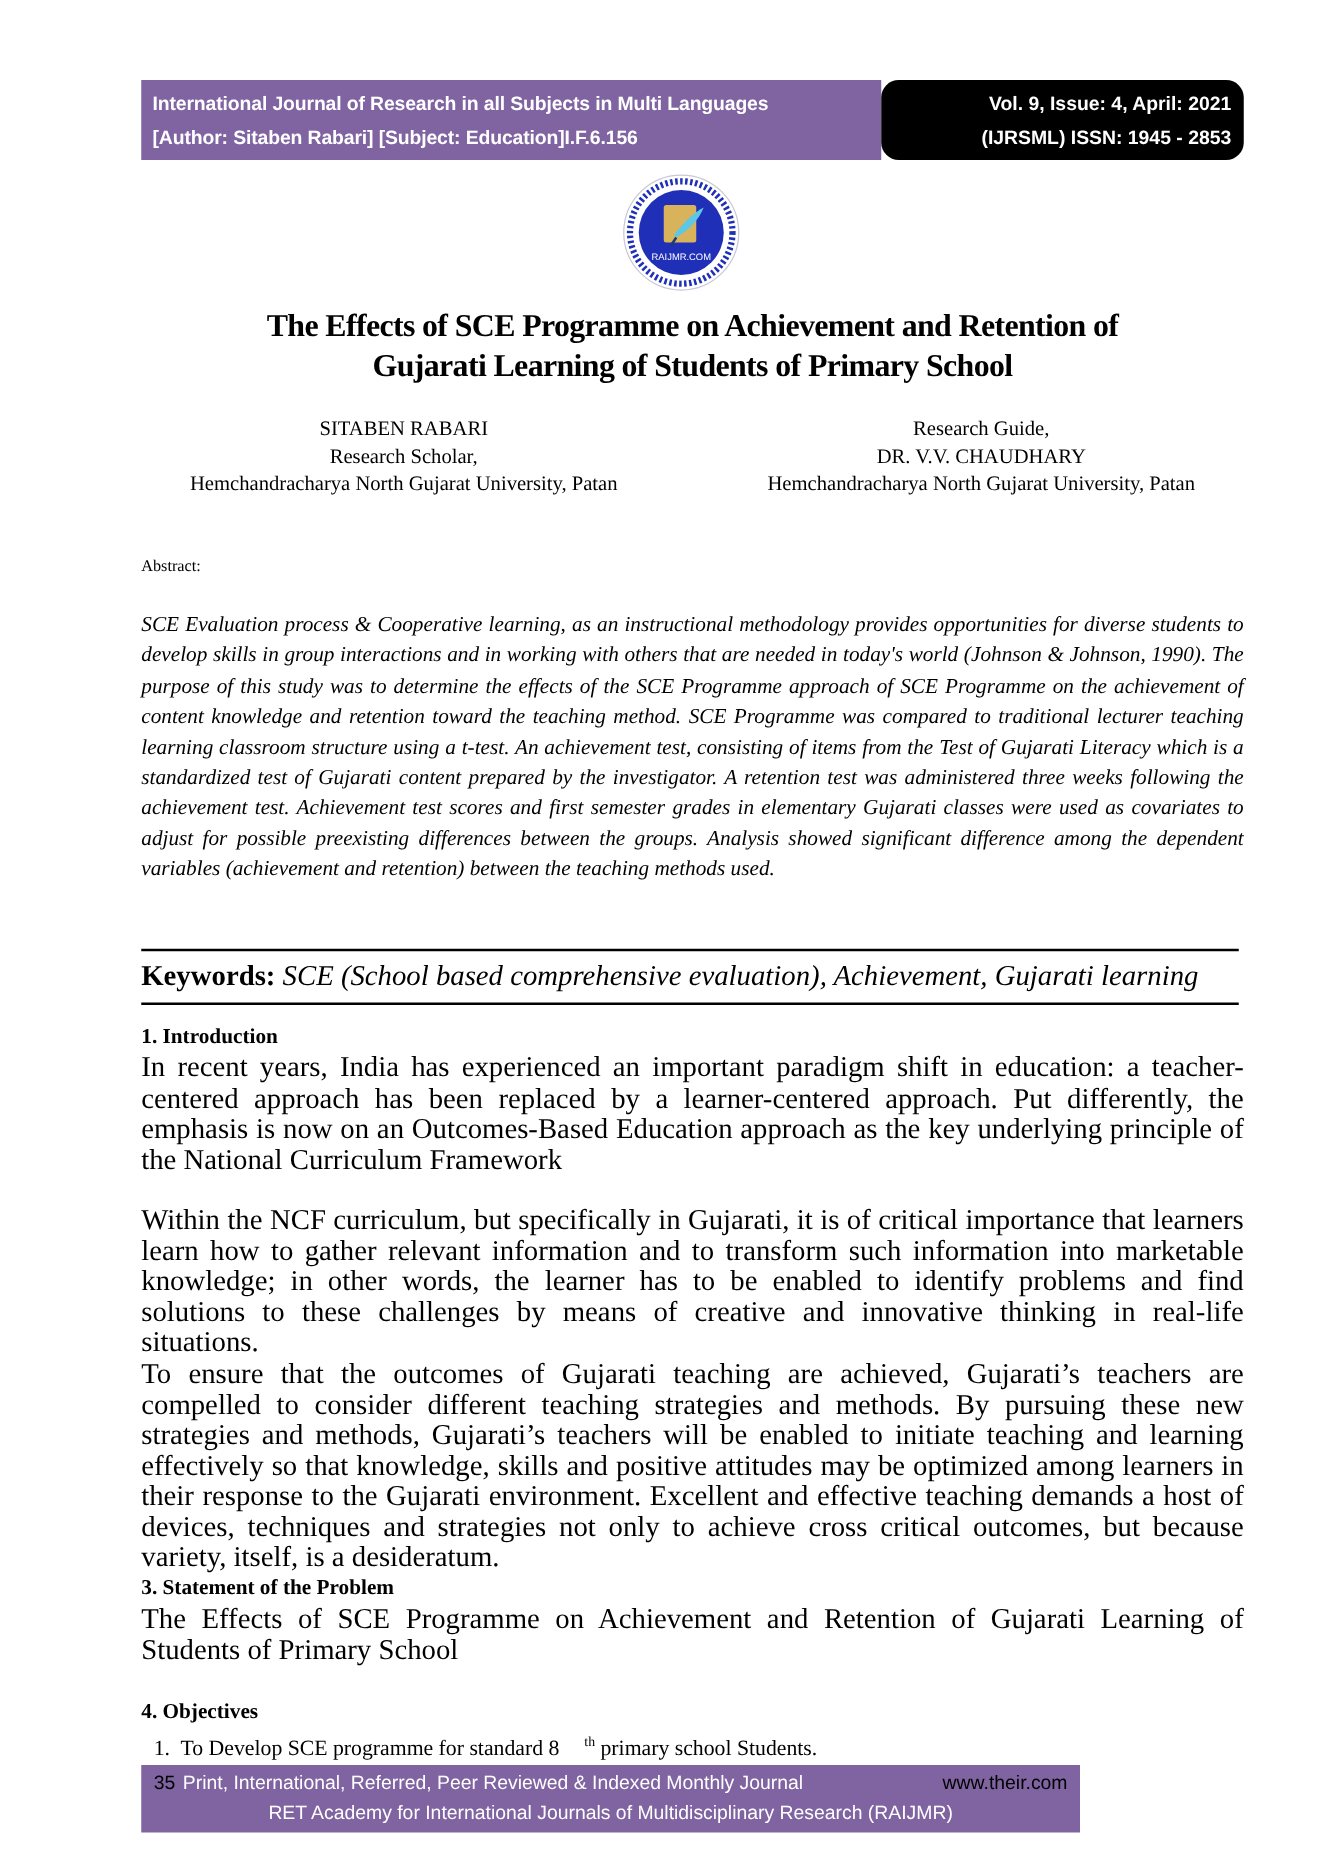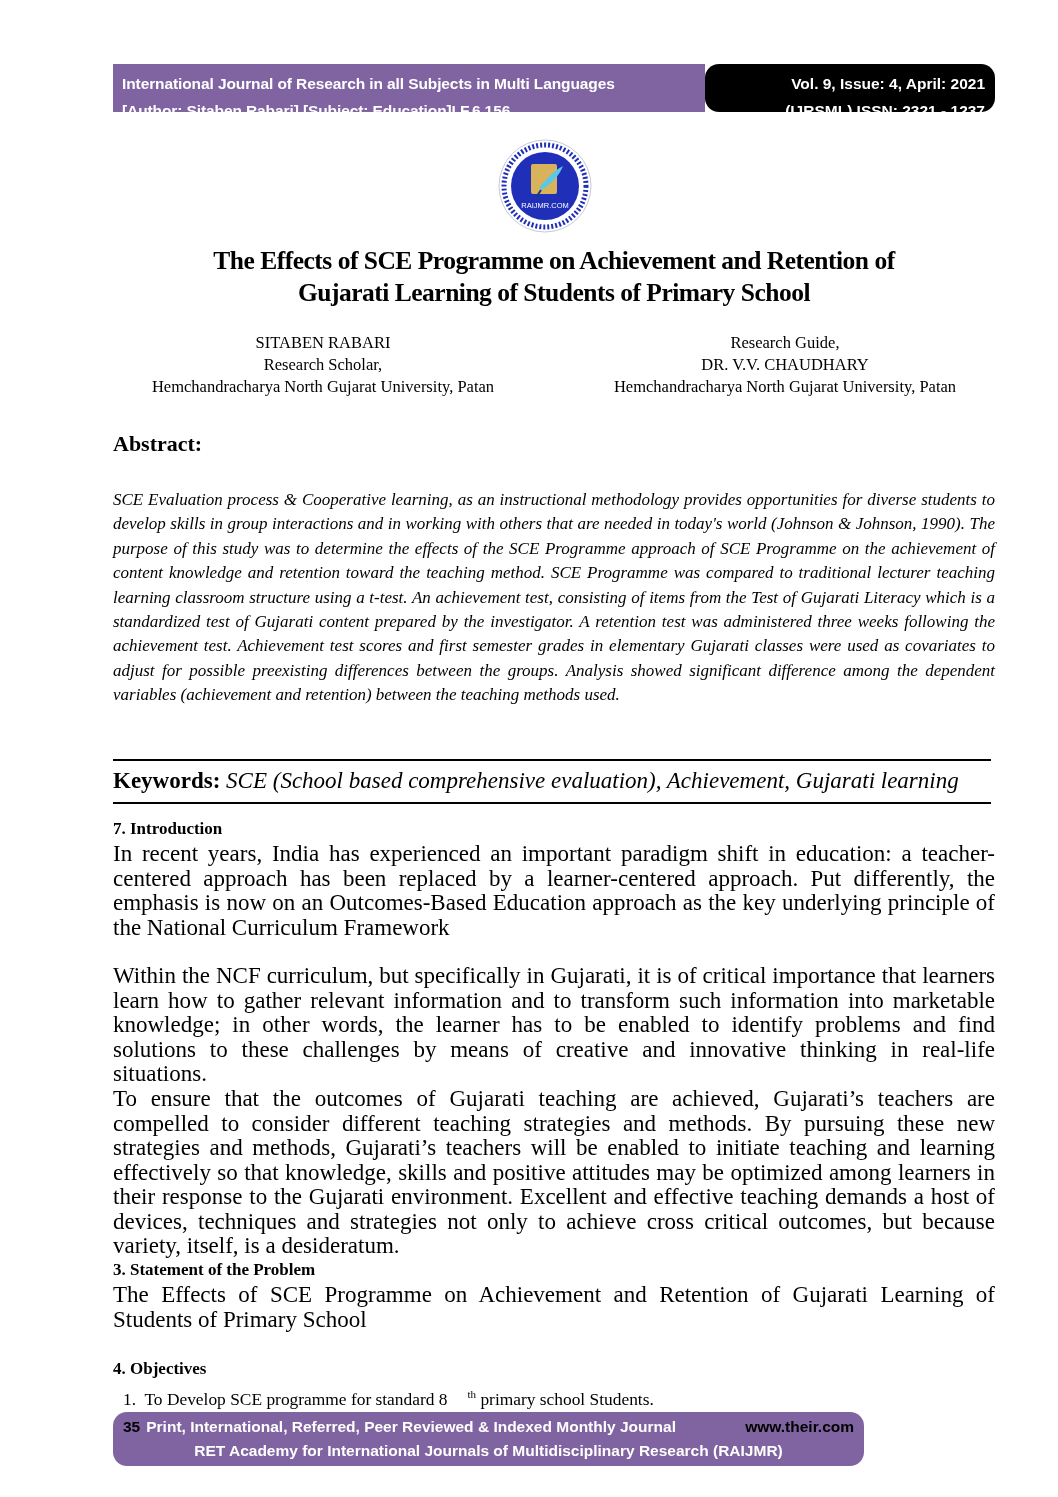--- a/index.html
+++ b/index.html
@@ -1,52 +1,52 @@
 <!DOCTYPE html>
 <html><head>
 <meta charset="utf-8">
 <style>
   html, body { margin: 0; padding: 0; background: #ffffff; }
   body { width: 1058px; height: 1497px; position: relative; overflow: hidden; font-family: "Liberation Serif", serif; color: #000; }
-  .hdr { position: absolute; left: 113px; top: 64px; width: 882px; height: 48px; display: flex; }
+  .hdr { position: absolute; left: 113px; top: 64px; width: 882px; height: 64px; display: flex; }
   .hdr-left { background: #8064a2; width: 592px; height: 100%; box-sizing: border-box; padding: 6px 0 0 9px; color: #fff; font-family: "Liberation Sans", sans-serif; font-weight: bold; font-size: 15.5px; line-height: 27px; letter-spacing: -0.1px; }
   .hdr-right { background: #000; flex: 1; height: 100%; box-sizing: border-box; padding: 6px 10px 0 0; color: #fff; font-family: "Liberation Sans", sans-serif; font-weight: bold; font-size: 15.5px; line-height: 27px; text-align: right; border-radius: 14px; }
   .logo { position: absolute; left: 493px; top: 138px; width: 104px; height: 96px; }
   .title { position: absolute; left: 113px; top: 245px; width: 882px; text-align: center; font-weight: bold; font-size: 25.5px; line-height: 32px; letter-spacing: -0.5px; }
   .authors { position: absolute; left: 113px; top: 332px; width: 882px; display: flex; justify-content: space-between; font-size: 16.5px; line-height: 22px; gap: 41px; }
   .author { text-align: center; }
   .author.a1 { width: 420px; }
   .author.a2 { width: 420px; }
-  .abs-h { position: absolute; left: 113px; top: 431px; font-weight: bold; font-size: 22px; }
+  .abs-h { position: absolute; left: 113px; top: 445px; font-weight: normal; font-size: 13px; }
   .abs-body { position: absolute; left: 113px; top: 450px; width: 882px; font-style: italic; font-size: 17px; line-height: 24.4px; text-align: justify; margin-top: 38px; }
   .rule { position: absolute; left: 113px; width: 878px; height: 2px; background: #000; }
   .kw { position: absolute; left: 113px; top: 769px; font-size: 23px; line-height: 24px; }
   .kw b { font-weight: bold; }
   .kw i { font-style: italic; }
   .sec-h { position: absolute; left: 113px; font-weight: bold; font-size: 17px; line-height: 22px; }
   .para { position: absolute; left: 113px; width: 882px; font-size: 23px; line-height: 24.5px; text-align: justify; }
   .obj { position: absolute; left: 123px; top: 1383px; font-size: 17.4px; line-height: 22px; }
   .obj sup { font-size: 11px; padding-left: 20px; }
-  .ftr { position: absolute; left: 113px; top: 1412px; width: 751px; height: 54px; background: #8064a2; font-family: "Liberation Sans", sans-serif; font-weight: bold; font-size: 15.5px; color: #fff; border-radius: 14px; }
+  .ftr { position: absolute; left: 113px; top: 1412px; width: 751px; height: 54px; background: #8064a2; font-family: "Liberation Sans", sans-serif; font-weight: normal; font-size: 15.5px; color: #fff; }
   .ftr-row1 { position: absolute; left: 10px; top: 3px; right: 10px; height: 24px; display: flex; justify-content: space-between; line-height: 24px; }
   .ftr-row2 { position: absolute; left: 0; right: 0; top: 27px; text-align: center; line-height: 24px; }
   .pg { color: #000; margin-right: 6px; }
   .url { color: #000; }
 </style>
 </head>
 <body>
 
 <div class="hdr">
   <div class="hdr-left">
     <div>International Journal of Research in all Subjects in Multi Languages</div>
     <div>[Author: Sitaben Rabari] [Subject: Education]I.F.6.156</div>
   </div>
   <div class="hdr-right">
     <div>Vol. 9, Issue: 4, April: 2021</div>
-    <div>(IJRSML) ISSN: 2321 - 1237</div>
+    <div>(IJRSML) ISSN: 1945 - 2853</div>
   </div>
 </div>
 
 <div class="logo">
   <svg width="104" height="96" viewBox="0 0 104 96">
     <circle cx="52" cy="48" r="46" fill="#fff" stroke="#c8c8d8" stroke-width="1"></circle>
     <circle cx="52" cy="48" r="34" fill="#1f2fb8"></circle>
     <circle cx="52" cy="48" r="41" fill="none" stroke="#1f2fb8" stroke-width="5" stroke-dasharray="2 2"></circle>
     <rect x="38" y="26" width="26" height="30" rx="2" fill="#d9b25c"></rect>
     <path d="M46 50 C54 40, 62 32, 70 28 C66 38, 58 46, 48 52 Z" fill="#5cc8e8"></path>
@@ -73,21 +73,21 @@
   </div>
 </div>
 
 <div class="abs-h">Abstract:</div>
 <div class="abs-body">SCE Evaluation process &amp; Cooperative learning, as an instructional methodology provides opportunities for diverse students to develop skills in group interactions and in working with others that are needed in today's world (Johnson &amp; Johnson, 1990). The purpose of this study was to determine the effects of the SCE Programme approach of SCE Programme on the achievement of content knowledge and retention toward the teaching method. SCE Programme was compared to traditional lecturer teaching learning classroom structure using a t-test. An achievement test, consisting of items from the Test of Gujarati Literacy which is a standardized test of Gujarati content prepared by the investigator. A retention test was administered three weeks following the achievement test. Achievement test scores and first semester grades in elementary Gujarati classes were used as covariates to adjust for possible preexisting differences between the groups.  Analysis showed significant difference among the dependent variables (achievement and retention) between the teaching methods used.</div>
 
 <div class="rule" style="top:759px"></div>
 <div class="kw"><b>Keywords:</b><i> SCE (School based comprehensive evaluation), Achievement, Gujarati learning</i></div>
 <div class="rule" style="top:802px"></div>
 
-<div class="sec-h" style="top:818px">7. Introduction</div>
+<div class="sec-h" style="top:818px">1. Introduction</div>
 <div class="para" style="top:842px">In recent years, India has experienced an important paradigm shift in education: a teacher-centered approach has been replaced by a learner-centered approach. Put differently, the emphasis is now on an Outcomes-Based Education approach as the key underlying principle of the National Curriculum Framework</div>
 <div class="para" style="top:964px">Within the NCF curriculum, but specifically in Gujarati, it is of critical importance that learners learn how to gather relevant information and to transform such information into marketable knowledge; in other words, the learner has to be enabled to identify problems and find solutions to these challenges by means of creative and innovative thinking in real-life situations.</div>
 <div class="para" style="top:1087px">To ensure that the outcomes of Gujarati teaching are achieved, Gujarati’s teachers are compelled to consider different teaching strategies and methods. By pursuing these new strategies and methods, Gujarati’s teachers will be enabled to initiate teaching and learning effectively so that knowledge, skills and positive attitudes may be optimized among learners in their response to the Gujarati environment. Excellent and effective teaching demands a host of devices, techniques and strategies not only to achieve cross critical outcomes, but because variety, itself, is a desideratum.</div>
 
 <div class="sec-h" style="top:1259px">3. Statement of the Problem</div>
 <div class="para" style="top:1283px">The Effects of SCE Programme on Achievement and Retention of Gujarati Learning of Students of Primary School</div>
 
 <div class="sec-h" style="top:1358px">4. Objectives</div>
 <div class="obj"><span>1.</span>&nbsp; <span>To Develop SCE programme for standard 8</span><sup>th</sup><span> primary school Students.</span></div>
 

